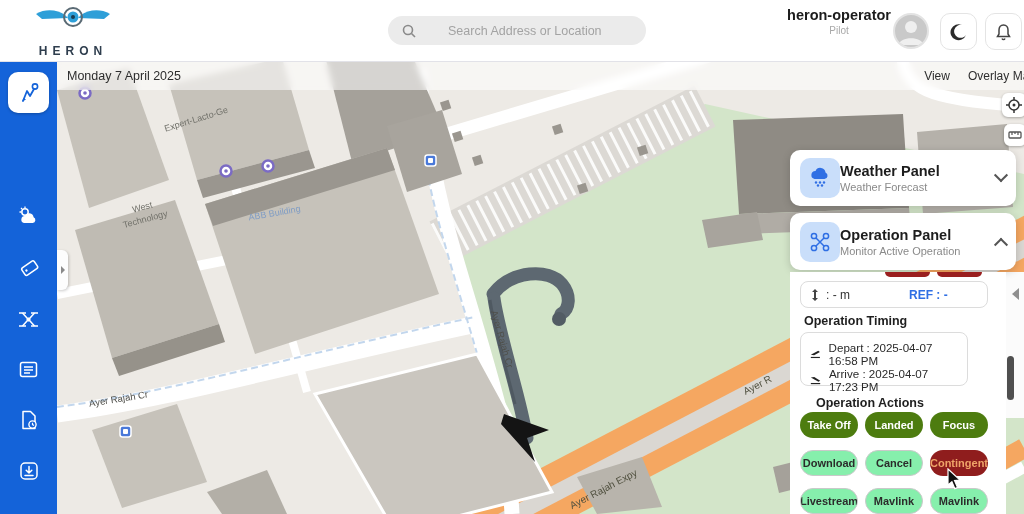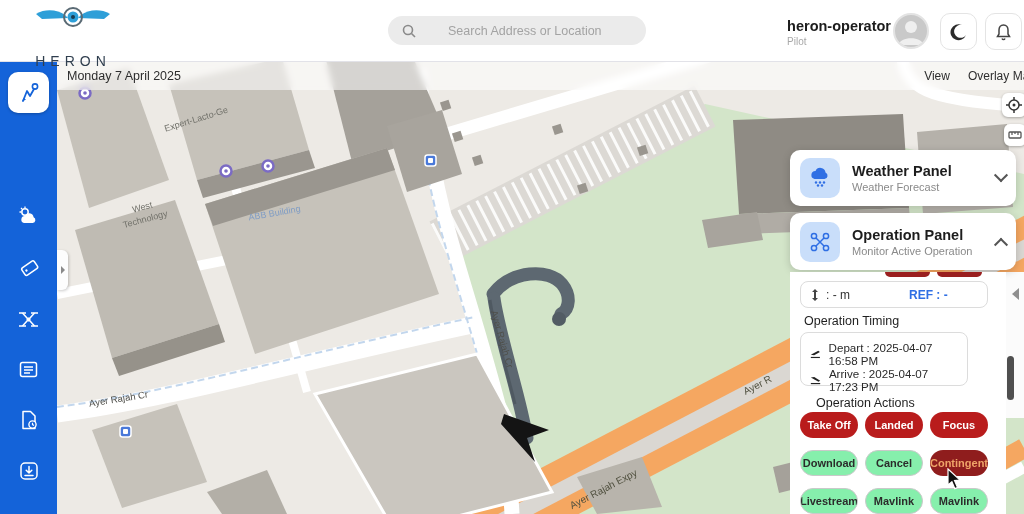--- a/index.html
+++ b/index.html
@@ -3,25 +3,25 @@
 <meta charset="utf-8">
 <style>
   * { margin:0; padding:0; box-sizing:border-box; }
   html,body { background:#888; }
   body { font-family:"Liberation Sans", sans-serif; }
   .screen { position:relative; width:1024px; height:514px; background:#fff; overflow:hidden; margin:0 auto; }
 
   
   .header { position:absolute; left:0; top:0; width:1024px; height:62px; background:#fff; border-bottom:1px solid #e2e2e8; z-index:40; }
   .logo { position:absolute; left:28px; top:6px; width:90px; text-align:center; }
-  .logo-text { font-size:14px; font-weight:normal; letter-spacing:5px; color:#2f3e4e; margin-top:17px; }
+  .logo-text { font-size:12px; font-weight:bold; letter-spacing:5px; color:#2f3e4e; margin-top:8px; }
   .search-pill { position:absolute; left:388px; top:16px; width:258px; height:29px; background:#ebebeb; border-radius:15px; display:flex; align-items:center; padding-left:14px; gap:32px; }
   .search-pill input { border:none; outline:none; background:transparent; font-size:12.5px; color:#6a6a6a; width:180px; font-family:"Liberation Sans",sans-serif; }
   .search-pill input::placeholder { color:#a3a3a3; }
-  .user-info { position:absolute; right:133px; top:18px; text-align:left; }
+  .user-info { position:absolute; right:133px; top:7px; text-align:center; }
   .user-name { font-size:14.5px; font-weight:bold; color:#1c1c1c; }
   .user-role { font-size:10px; color:#a8a8a8; margin-top:2px; }
   .avatar { position:absolute; left:893px; top:13px; width:36px; height:36px; border-radius:50%; background:#c9c9c9; border:2px solid #e3e3e3; overflow:hidden; }
   .hdr-btn { position:absolute; top:13px; width:37px; height:37px; background:#fff; border:1px solid #e4e4e4; border-radius:10px; display:flex; align-items:center; justify-content:center; cursor:pointer; }
 
   
   .sidebar { position:absolute; left:0; top:62px; width:57px; height:452px; background:#1463d9; z-index:30; }
   .side-item { position:absolute; left:0; width:57px; height:44px; display:flex; align-items:center; justify-content:center; cursor:pointer; }
   .side-active { position:absolute; left:8px; top:10px; width:41px; height:41px; background:#fff; border-radius:10px; display:flex; align-items:center; justify-content:center; box-shadow:0 1px 3px rgba(0,0,0,.25); cursor:pointer; }
   .side-tab { position:absolute; left:57px; top:250px; width:11px; height:40px; background:#fdfdfd; border-radius:0 6px 6px 0; box-shadow:1px 1px 3px rgba(0,0,0,.2); display:flex; align-items:center; justify-content:center; cursor:pointer; z-index:31; }
@@ -31,39 +31,39 @@
   .map { position:absolute; left:57px; top:62px; width:967px; height:452px; overflow:hidden; background:#edeae5; }
   .map-topbar { position:absolute; left:0; top:0; width:1019px; height:28px; background:rgba(255,255,255,.55); backdrop-filter:blur(3px); display:flex; align-items:center; z-index:5; }
   .map-date { margin-left:10px; font-size:12.5px; color:#2d2d2d; font-weight:500; }
   .map-menu { margin-left:auto; display:flex; gap:18px; padding-right:16px; }
   .map-menu span { font-size:12px; color:#2e2e2e; cursor:pointer; }
   .map-ctrl { position:absolute; z-index:6; width:24px; height:24px; background:#fff; border-radius:6px; box-shadow:0 1px 3px rgba(0,0,0,.3); display:flex; align-items:center; justify-content:center; cursor:pointer; }
 
   
   .card { position:absolute; left:790px; width:226px; background:#fff; border-radius:10px; box-shadow:0 2px 8px rgba(0,0,0,.18); z-index:20; display:flex; align-items:center; padding:0 10px; cursor:pointer; }
   .card-ico { width:40px; height:40px; border-radius:10px; background:#c9defa; display:flex; align-items:center; justify-content:center; flex:0 0 auto; }
-  .card-txt { margin-left:12px; }
+  .card-txt { }
   .card-title { font-size:14.5px; font-weight:bold; color:#1d1d1d; }
   .card-sub { font-size:11px; color:#8a8a8a; margin-top:2px; }
   .chev { margin-left:auto; width:10px; height:10px; border-right:2px solid #555; border-bottom:2px solid #555; flex:0 0 auto; }
   .chev.down { transform:rotate(45deg) translate(-2px,-2px); }
   .chev.up { transform:rotate(-135deg) translate(-2px,-2px); }
 
   
   .ops-body { position:absolute; left:790px; top:272px; width:216px; height:242px; background:#fff; z-index:20; padding:0 10px 0 12px; }
   .red-frag { position:absolute; top:0; height:5px; width:45px; background:#9a1f1f; border-radius:0 0 6px 6px; }
   .alt-box { position:absolute; left:10px; top:9px; width:188px; height:27px; border:1px solid #dcdcdc; border-radius:8px; display:flex; align-items:center; font-size:12px; color:#333; }
   .alt-box .alt-v { margin-left:6px; font-weight:500; }
   .alt-box .ref-v { position:absolute; left:108px; color:#2f6fe4; font-weight:bold; }
-  .sec-title { position:absolute; left:14px; font-size:12.5px; font-weight:normal; color:#1f1f1f; }
+  .sec-title { position:absolute; left:14px; font-size:12.5px; font-weight:bold; color:#1f1f1f; }
   .timing-box { position:absolute; left:10px; top:60px; width:168px; height:54px; border:1px solid #dcdcdc; border-radius:8px; padding:8px 9px; display:flex; flex-direction:column; justify-content:space-between; }
   .timing-row { display:flex; align-items:center; gap:7px; font-size:11.6px; color:#2a2a2a; font-weight:500; }
   .btn-grid { position:absolute; left:10px; top:140px; width:188px; display:grid; grid-template-columns:1fr 1fr 1fr; column-gap:7px; row-gap:12px; }
   .btn { height:26px; border-radius:13px; font-size:11px; font-weight:600; display:flex; align-items:center; justify-content:center; cursor:pointer; border:none; font-family:"Liberation Sans",sans-serif; white-space:nowrap; overflow:hidden; }
-  .btn.primary { background:#b91c1c; color:#fff; }
+  .btn.primary { background:#4d7c0f; color:#fff; }
   .btn.outline { background:#86efac; border:1px solid #c9c9c9; color:#2b2b2b; }
   .btn.danger { background:#8f1d1d; color:#efa468; }
   .right-strip { position:absolute; left:1006px; top:272px; width:18px; height:146px; background:#fbfbfb; z-index:19; }
   .scroll-thumb { position:absolute; left:1007px; top:356px; width:7px; height:44px; background:#4f4f4f; border-radius:4px; z-index:21; cursor:grab; }
   .panel-collapse { position:absolute; left:1012px; top:288px; z-index:21; width:0; height:0; border-right:7px solid #8f8f8f; border-top:6px solid transparent; border-bottom:6px solid transparent; cursor:pointer; }
 
   .cursor-arrow { position:absolute; left:946px; top:468px; z-index:50; pointer-events:none; }
 </style>
 </head>
 <body>

